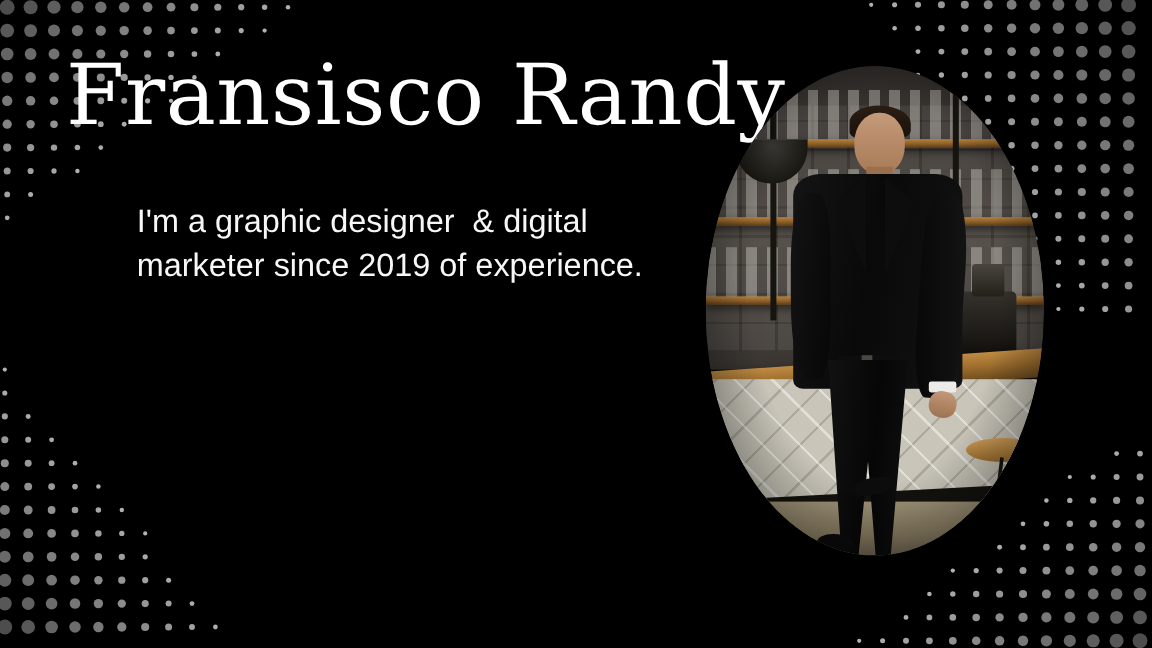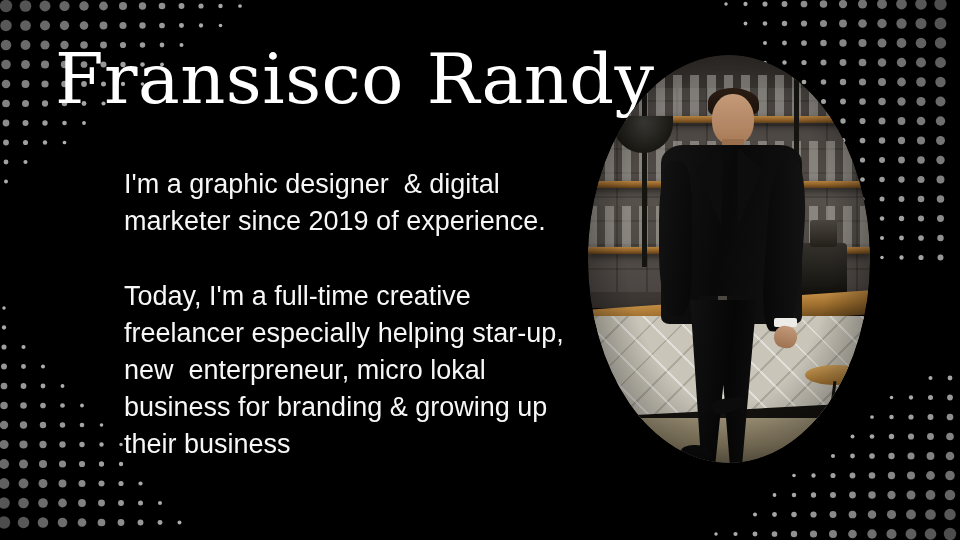--- a/index.html
+++ b/index.html
@@ -42,21 +42,21 @@
     font-size: 70px;
     line-height: 1.0;
     letter-spacing: 0.5px;
     color: #ffffff;
     white-space: nowrap;
   }
 
   
   #bio {
     position: absolute;
-    left: 124px;
+    left: 114px;
     top: 166px;
     width: 440px;
   }
   .bio-para {
     margin: 0 0 38px 0;
     font-family: "Liberation Sans", sans-serif;
     font-weight: 400;
     font-size: 27px;
     line-height: 37px;
     color: #f7f7f7;
@@ -671,21 +671,20 @@
           <circle cx="226.5" cy="168.0" r="5.83" fill="#b8b8b8" opacity="0.47"></circle>
           <circle cx="246.0" cy="168.0" r="6.20" fill="#b8b8b8" opacity="0.42"></circle>
         </g>
       </svg>
   </div>
 
   <h1 id="headline">Fransisco Randy</h1>
 
   <div id="bio">
     <p class="bio-para">I'm a graphic designer  &amp; digital marketer since 2019 of experience.</p>
-    <p class="bio-para">Today, I'm a full-time creative freelancer especially helping star-up, new  enterpreneur, micro lokal business for branding &amp; growing up their business</p>
   </div>
 
   <div id="portrait">
     <div class="photo">
       <div class="ph-wall"></div>
       <div class="ph-tiles-top"></div>
       <div class="glassrow g1"></div>
       <div class="shelf s1"></div>
       <div class="glassrow g2"></div>
       <div class="shelf s2"></div>

